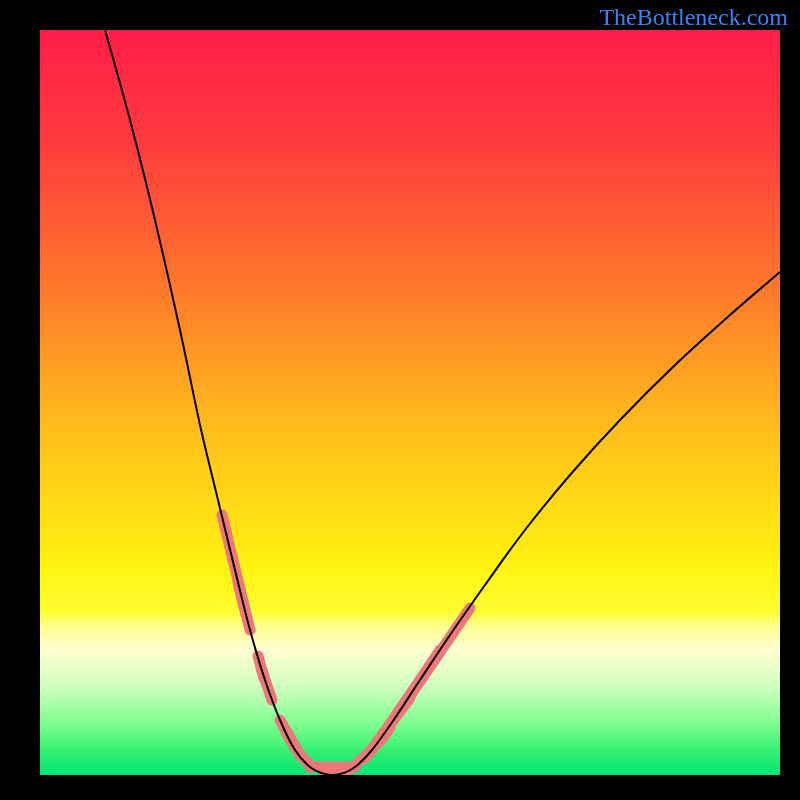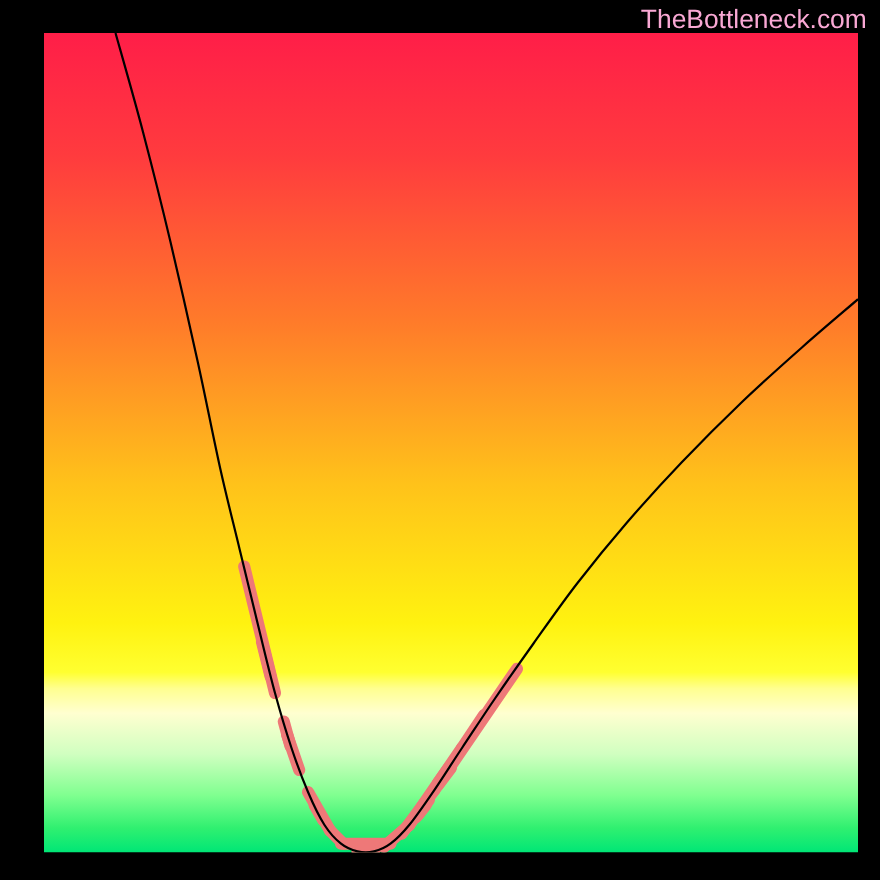--- a/index.html
+++ b/index.html
@@ -22,24 +22,24 @@
     position: absolute;
     left: 40px;
     top: 30px;
     width: 740px;
     height: 745px;
   }
   .attribution {
     position: absolute;
     right: 12px;
     top: 4px;
-    font-family: Liberation Sans, sans-serif;
+    font-family: Liberation Serif, serif;
     font-size: 24px;
     font-weight: 400;
-    color: #f9a8d4;
+    color: #3b82f6;
     letter-spacing: 0px;
   }
   svg {
     display: block;
   }
 </style>
 </head>
 <body>
 
 <div class="frame">

